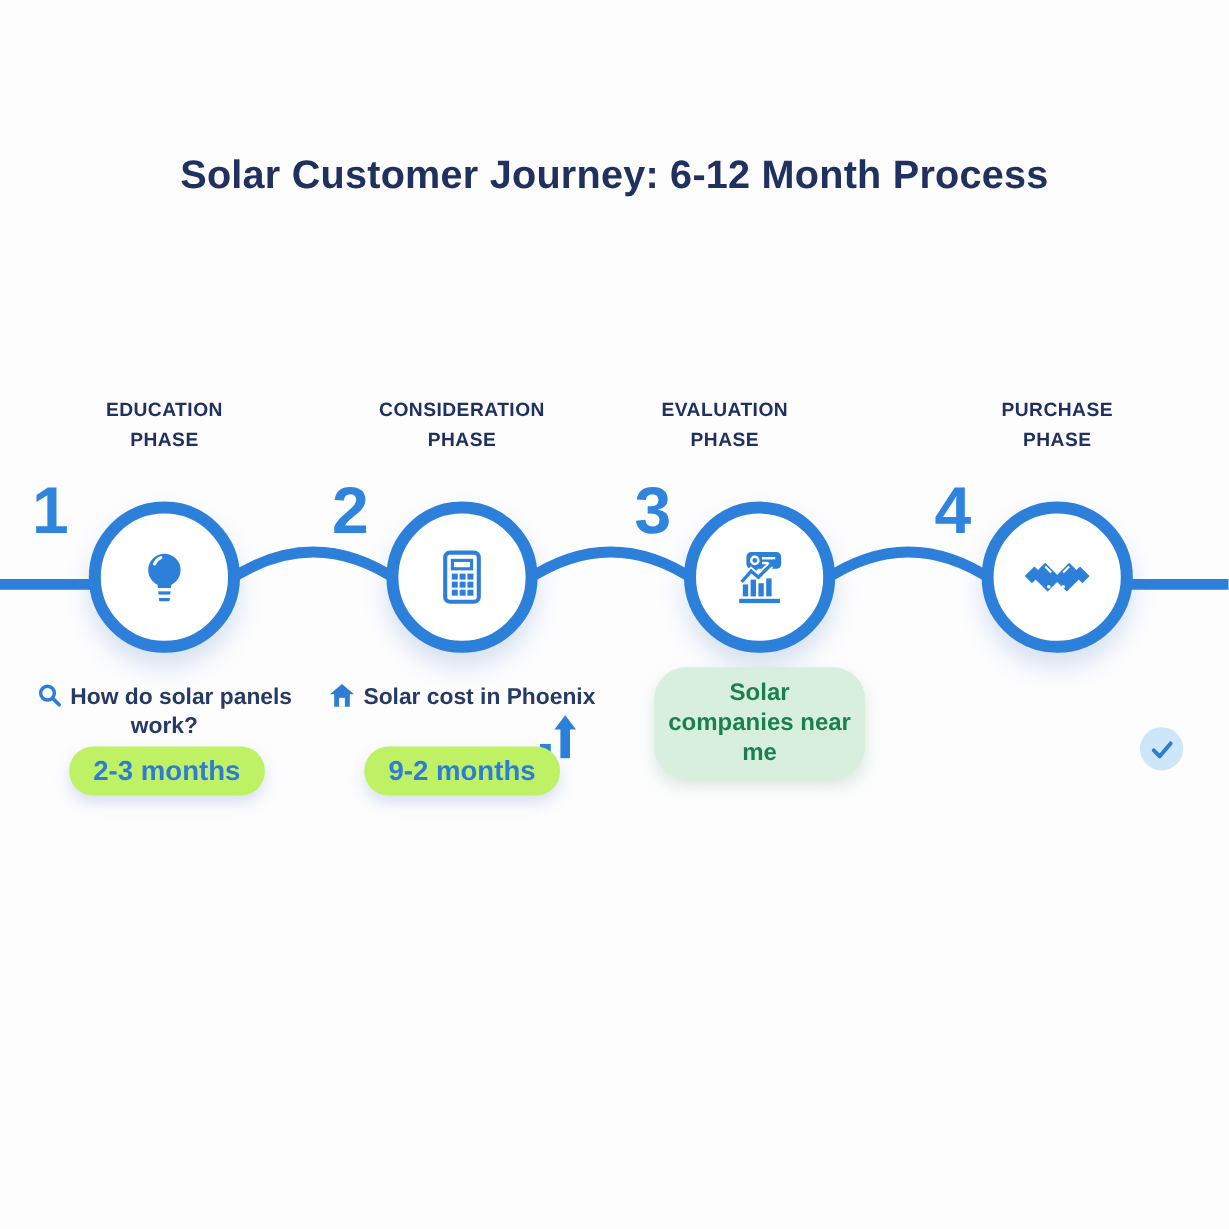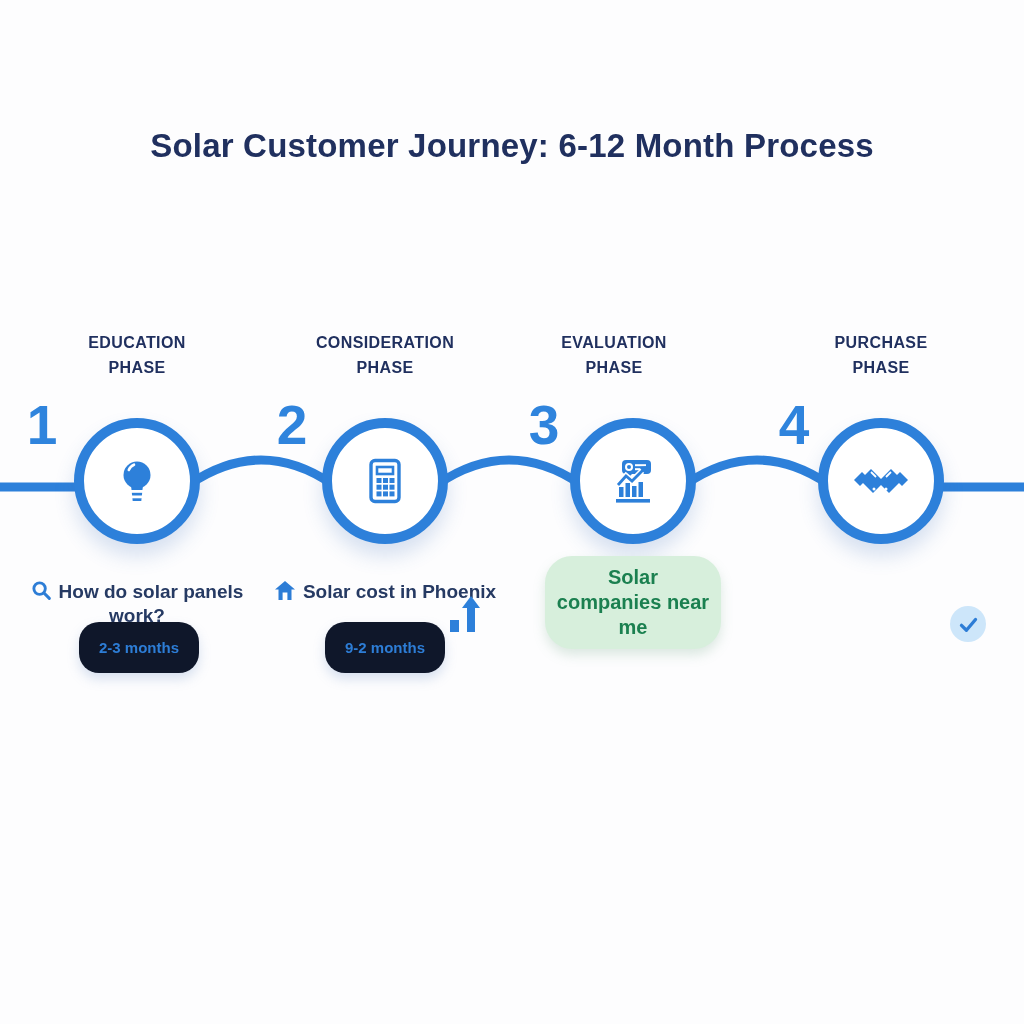--- a/index.html
+++ b/index.html
@@ -20,34 +20,34 @@
     font-size:55px;font-weight:bold;color:#2f84dd;line-height:58px;
   }
   .connector{position:absolute;left:0;top:0;}
   .circle{
     position:absolute;top:418px;width:106px;height:106px;border:10px solid #2d80da;
     border-radius:50%;background:#ffffff;display:flex;align-items:center;justify-content:center;
     box-shadow:0 12px 20px rgba(60,110,185,.20);
   }
   .query{
     position:absolute;top:569px;text-align:center;
-    font-size:19px;line-height:24px;font-weight:bold;color:#263a63;margin-top:11px;
+    font-size:19px;line-height:24px;font-weight:bold;color:#263a63;
   }
   .query .qicon{vertical-align:-3px;margin-right:7px;}
   .nowrap{white-space:nowrap;}
   .green-pill{
     position:absolute;top:556px;box-sizing:border-box;width:176px;padding:9px 8px;
     background:#d7efdc;border-radius:27px;text-align:center;
     font-size:20px;line-height:25px;font-weight:bold;color:#1b8050;
     box-shadow:0 6px 12px rgba(120,170,140,.25);
   }
   .badge{
     position:absolute;top:622px;transform:translateX(-50%);
-    background:#0f172a;color:#2d7dd6;border-radius:20px;padding:17px 20px;
-    font-size:15px;font-weight:bold;white-space:nowrap;
+    background:#bef264;color:#2d7dd6;border-radius:20px;padding:7px 20px;
+    font-size:23px;font-weight:bold;white-space:nowrap;
     box-shadow:0 6px 12px rgba(120,150,200,.28);
   }
   .circled-check{
     position:absolute;left:950px;top:606px;width:36px;height:36px;border-radius:50%;
     background:#cde6fa;display:flex;align-items:center;justify-content:center;
   }
   .extra-trend{position:absolute;left:450px;top:594px;}
 </style>
 </head>
 <body>
@@ -110,21 +110,21 @@
   </div>
   <div class="extra-trend">
     <svg width="30" height="38" viewBox="0 0 30 38">
       <rect x="0" y="26" width="9" height="12" fill="#2d80da"></rect>
       <polygon points="12,14 21,2 30,14" fill="#2d80da"></polygon>
       <rect x="17" y="13" width="8" height="25" fill="#2d80da"></rect>
     </svg>
   </div>
   <div class="badge" style="left:385px">9-2 months</div>
 
-  <div class="phase-title" style="left:484px">
+  <div class="phase-title" style="left:474px">
     <span>EVALUATION</span><br>
     <span>PHASE</span>
   </div>
   <div class="phase-number" style="left:514px">3</div>
   <div class="circle" style="left:570px">
     <svg width="52" height="52" viewBox="0 0 52 52">
       <rect x="15" y="5" width="29" height="14" rx="4" fill="#2d80da"></rect>
       <polygon points="18,18 18,26 26,18" fill="#2d80da"></polygon>
       <circle cx="22" cy="12" r="3" fill="none" stroke="#ffffff" stroke-width="2"></circle>
       <rect x="28" y="9.2" width="11" height="2" fill="#ffffff"></rect>

